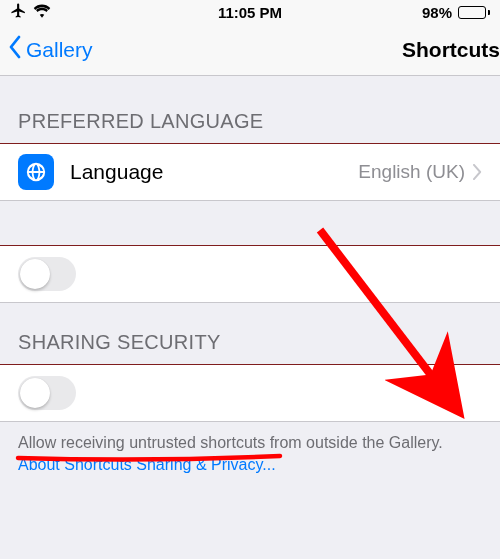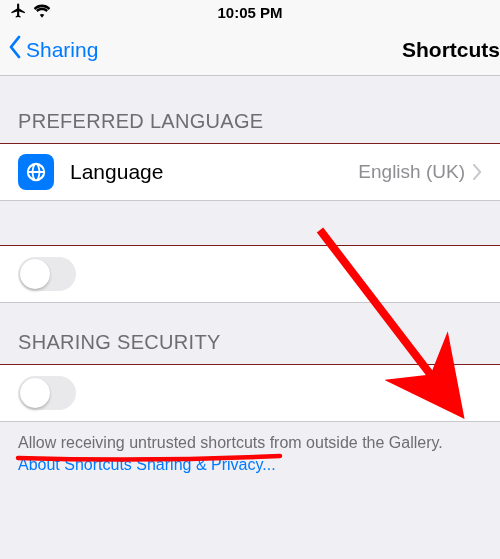--- a/index.html
+++ b/index.html
@@ -105,31 +105,38 @@
       <svg width="17" height="17" viewBox="0 0 24 24">
           <path d="M21 16v-2l-8-5V3.5a1.5 1.5 0 0 0-3 0V9l-8 5v2l8-2.5V19l-2 1.5V22l3.5-1 3.5 1v-1.5L13 19v-5.5l8 2.5z" fill="#000"></path>
         </svg>
     </span>
     <span>
       <svg width="18" height="14" viewBox="0 0 24 18">
           <path d="M12 18l3-3.9c-1.7-1.5-4.3-1.5-6 0L12 18zm-6-7.8c3.3-3 8.7-3 12 0l2-2.6C15.6 3.6 8.4 3.6 4 7.6l2 2.6zM1 5l2 2.6C7.9 2.9 16.1 2.9 21 7.6L23 5C16.9-1.1 7.1-1.1 1 5z" fill="#000"></path>
         </svg>
     </span>
   </div>
-  <div class="status-center">10:05 PM</div>
+  <div class="status-center">11:05 PM</div>
+  <div class="status-right">
+    <span>98%</span>
+    <span class="battery">
+      <span class="battery-body"><span class="battery-fill"></span></span>
+      <span class="battery-cap"></span>
+    </span>
+  </div>
 </div>
 
 <div class="nav-bar">
   <div class="nav-back">
     <span>
       <svg viewBox="0 0 12 24">
           <path d="M10 2 L2 12 L10 22" stroke="#007aff" stroke-width="2.8" fill="none" stroke-linecap="round" stroke-linejoin="round"></path>
         </svg>
     </span>
-    <span>Sharing</span>
+    <span>Gallery</span>
   </div>
   <div class="nav-title">Shortcuts</div>
 </div>
 
 <div class="section-header">PREFERRED LANGUAGE</div>
 <div class="row-group">
   <div class="row">
     <div class="row-icon">
       <svg viewBox="0 0 24 24">
           <path d="M12 2a10 10 0 1 0 0 20 10 10 0 0 0 0-20zm7.9 9h-3.2a16 16 0 0 0-1.3-5.5A8 8 0 0 1 19.9 11zM12 4c1 0 2.4 2.6 2.7 7H9.3C9.6 6.6 11 4 12 4zM8.6 5.5A16 16 0 0 0 7.3 11H4.1a8 8 0 0 1 4.5-5.5zM4.1 13h3.2a16 16 0 0 0 1.3 5.5A8 8 0 0 1 4.1 13zM12 20c-1 0-2.4-2.6-2.7-7h5.4c-.3 4.4-1.7 7-2.7 7zm3.4-1.5a16 16 0 0 0 1.3-5.5h3.2a8 8 0 0 1-4.5 5.5z"></path>

